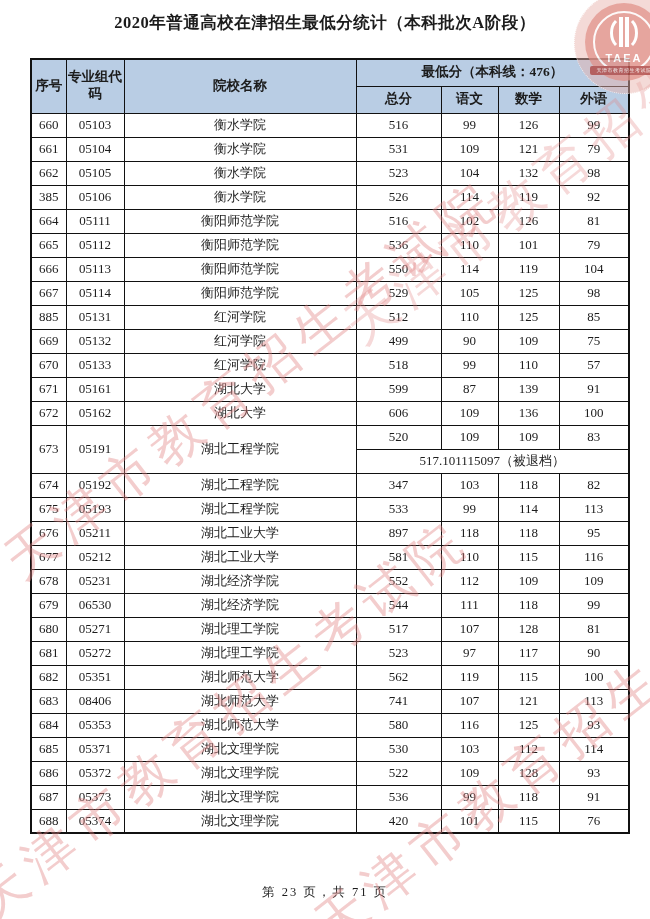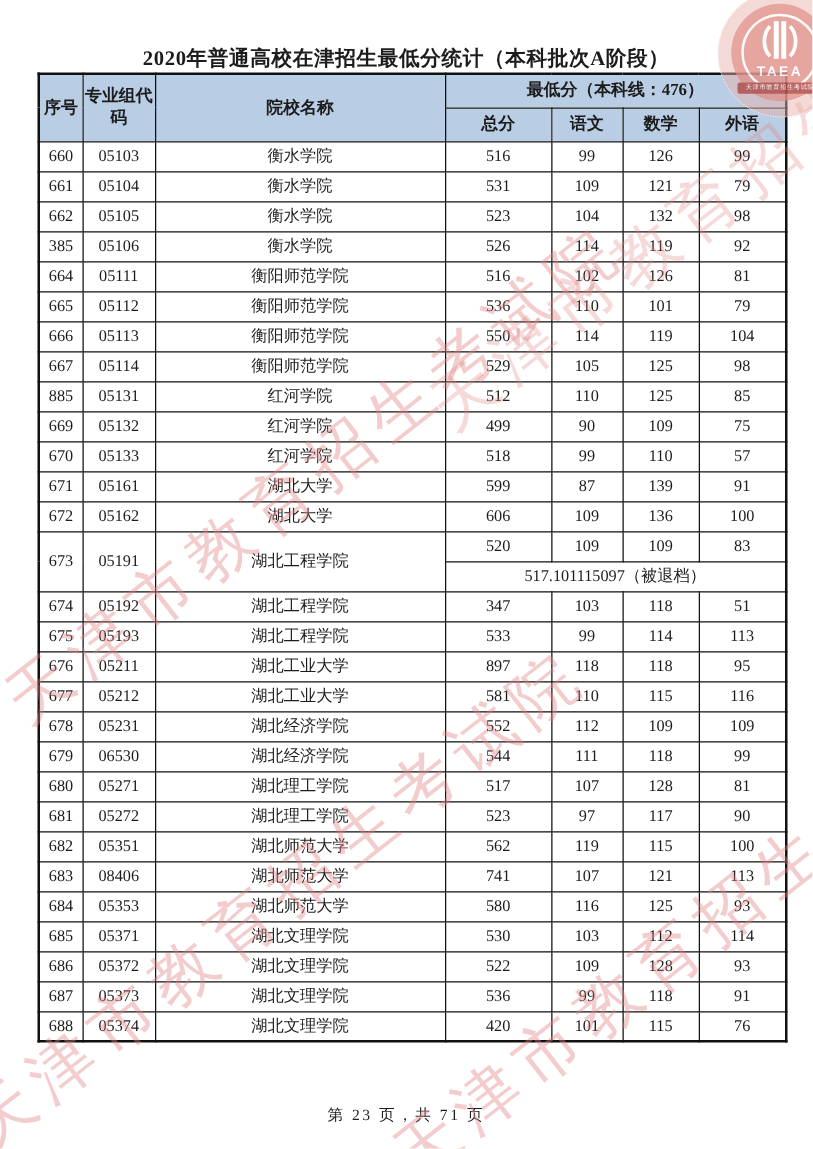--- a/index.html
+++ b/index.html
@@ -3,21 +3,21 @@
 <meta charset="utf-8">
 <style>
   html,body { margin:0; padding:0; }
   .page {
     position:relative; width:650px; height:919px;
     background:#ffffff; overflow:hidden;
     font-family:"Liberation Serif","DejaVu Serif",serif;
     color:#1c1c1c;
   }
   .page-title {
-    position:absolute; top:36px; left:0; width:650px;
+    position:absolute; top:12px; left:0; width:650px;
     text-align:center; font-size:16.5px; font-weight:bold;
     letter-spacing:0.5px; z-index:2;
   }
   
   table.score-table {
     position:absolute; left:30px; top:58px; width:598px;
     border-collapse:collapse; table-layout:fixed; z-index:2;
     border:2px solid #111;
   }
   .score-table th, .score-table td {
@@ -244,21 +244,21 @@
         <tr>
           <td colspan="4">517.101115097（被退档）</td>
         </tr>
         <tr>
           <td rowspan="1">674</td>
           <td rowspan="1">05192</td>
           <td rowspan="1" class="school-cell">湖北工程学院</td>
           <td>347</td>
           <td>103</td>
           <td>118</td>
-          <td>51</td>
+          <td>82</td>
         </tr>
         <tr>
           <td rowspan="1">675</td>
           <td rowspan="1">05193</td>
           <td rowspan="1" class="school-cell">湖北工程学院</td>
           <td>533</td>
           <td>99</td>
           <td>114</td>
           <td>113</td>
         </tr>

